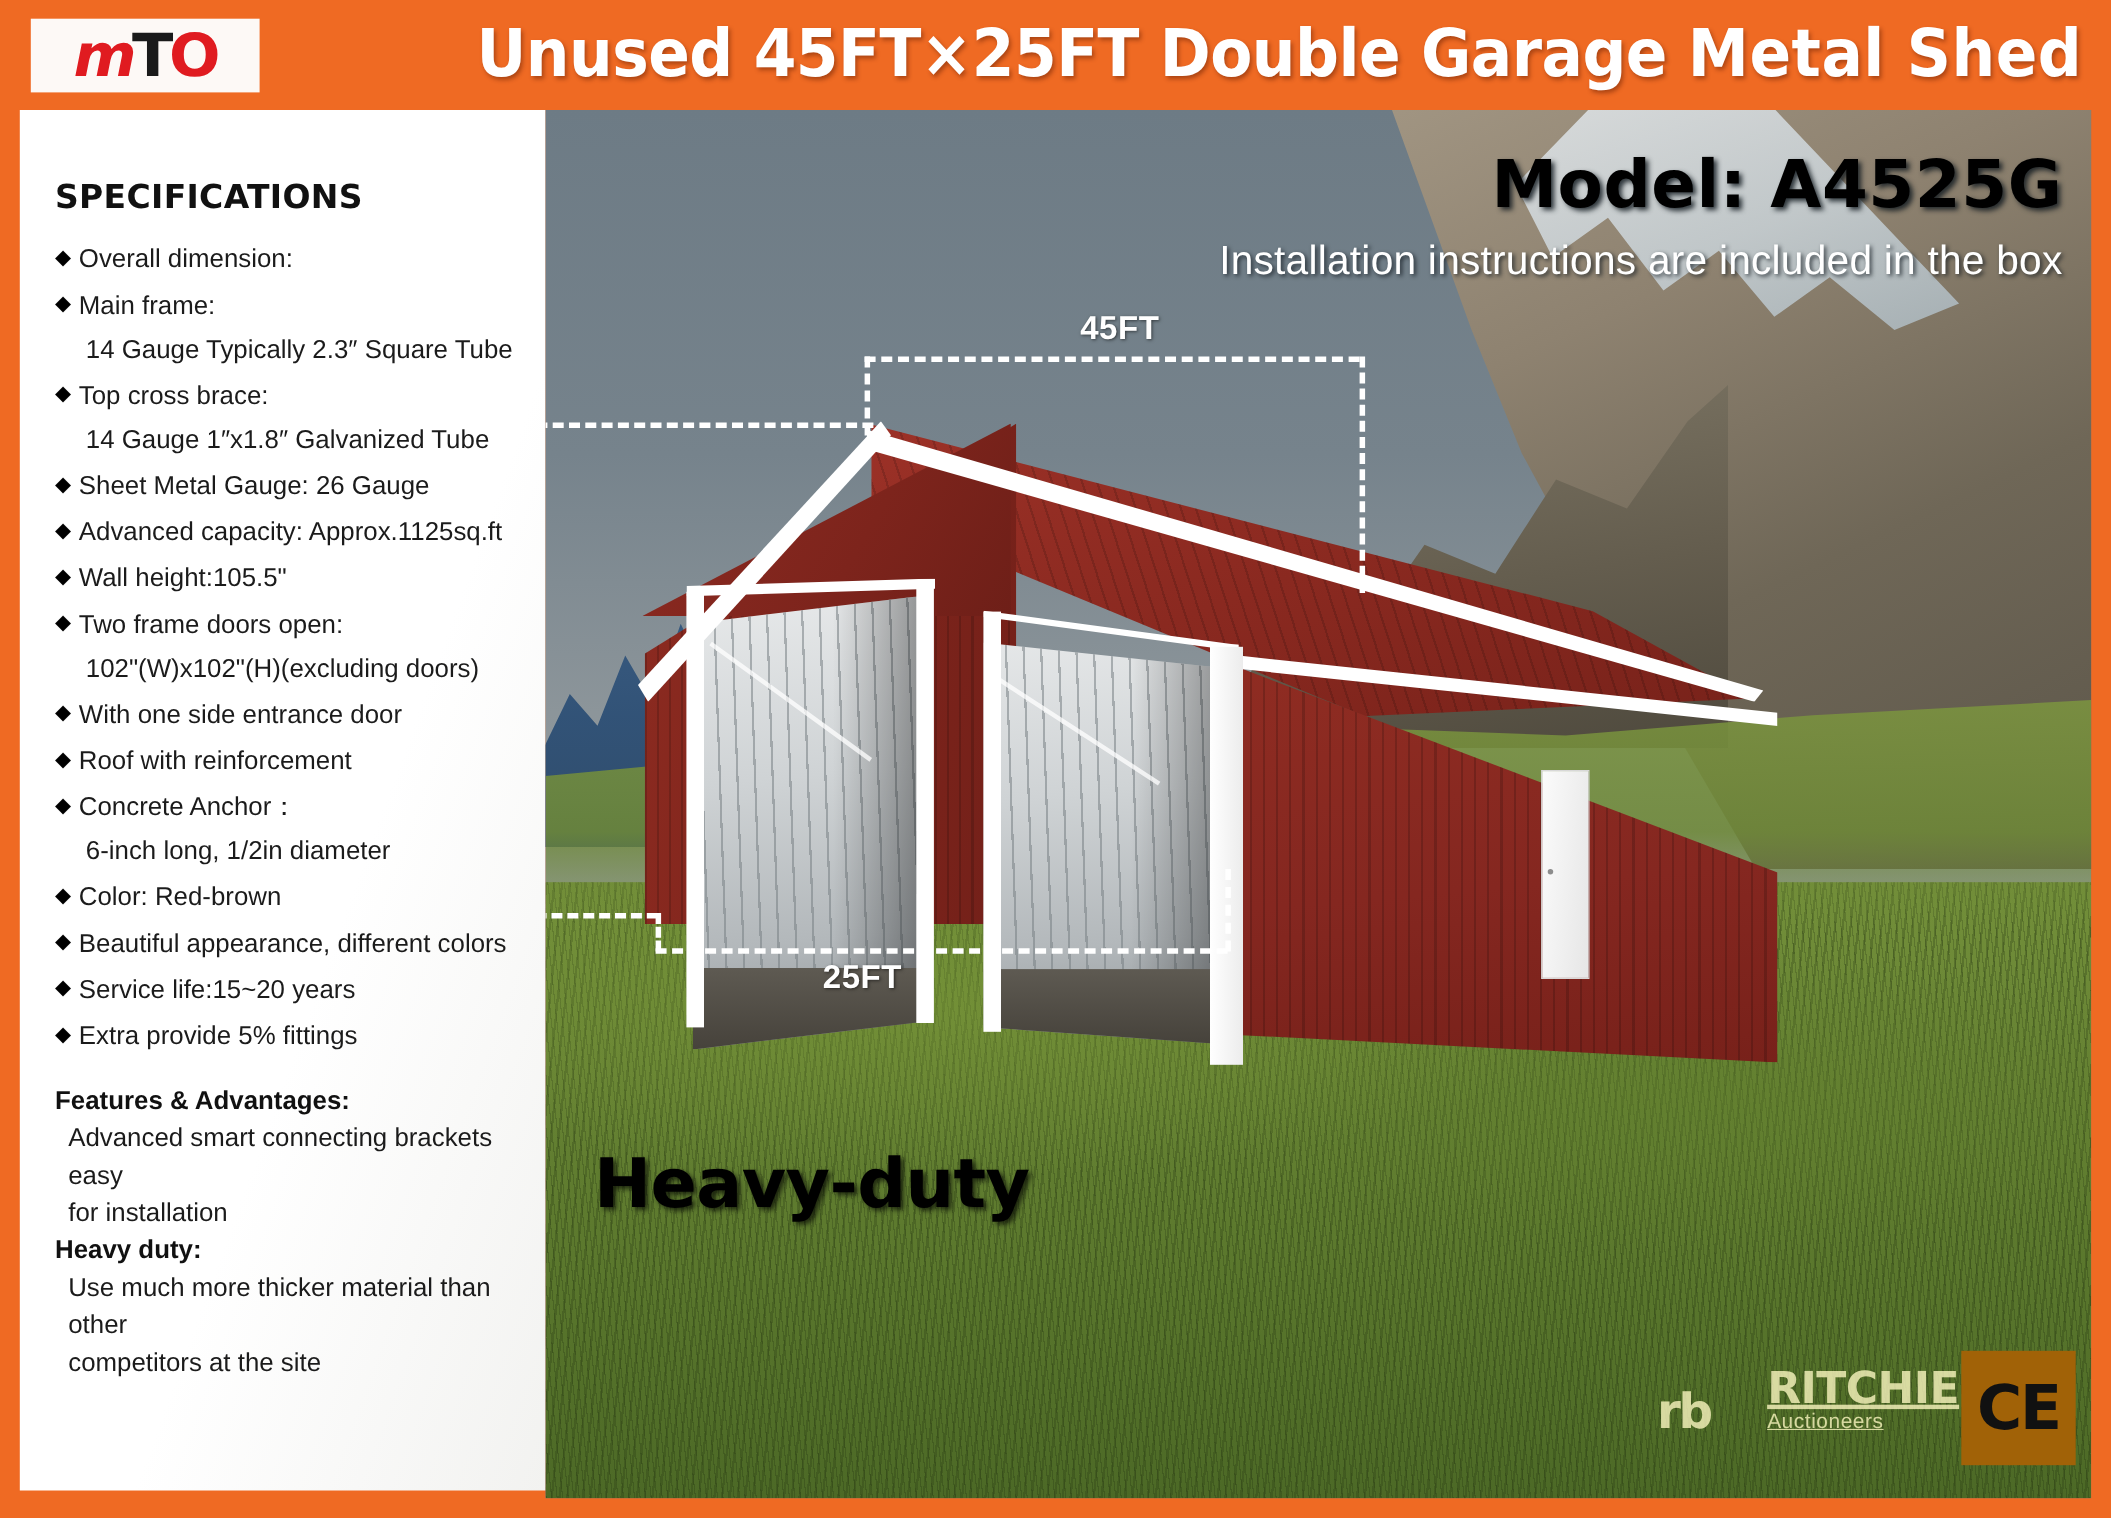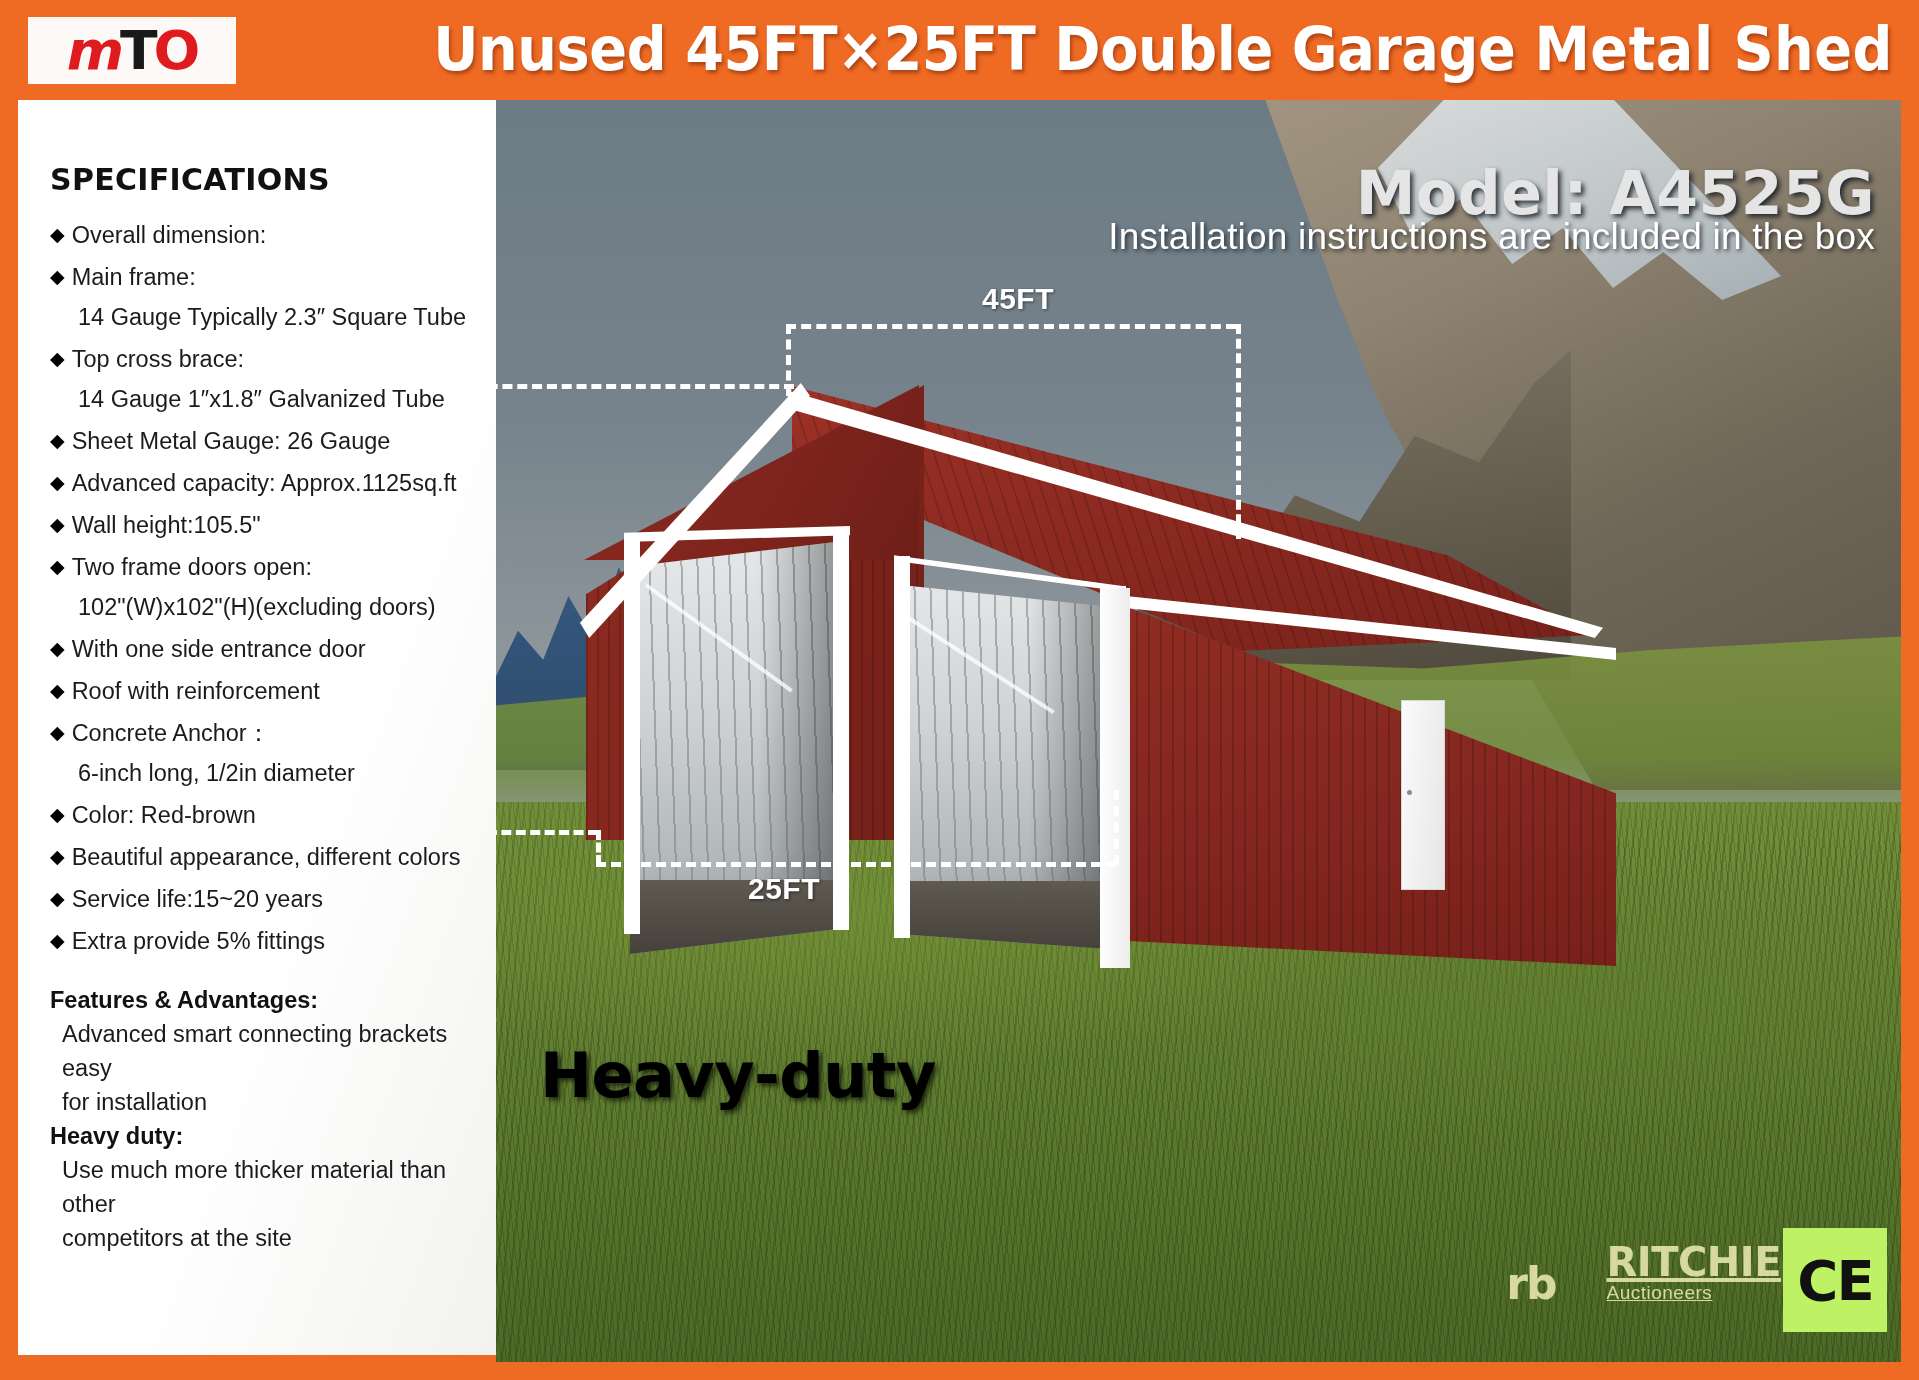--- a/index.html
+++ b/index.html
@@ -344,29 +344,28 @@
     font-weight: 600;
     letter-spacing: .5px;
     text-shadow: 1px 1px 3px rgba(0,0,0,.55);
     white-space: nowrap;
   }
 
   
   #model-text {
     position: absolute;
     right: 26px; top: 34px;
-    color: #e5e5e5;
+    color: #000000;
     font-family: "DejaVu Sans", sans-serif;
     font-weight: bold;
     font-size: 60px;
     line-height: 68px;
     letter-spacing: 0.5px;
     text-shadow: 3px 3px 5px rgba(20,28,34,.85);
     white-space: nowrap;
-    margin-top: 25px;
   }
   #install-text {
     position: absolute;
     right: 26px; top: 115px;
     color: #ffffff;
     font-family: "Liberation Sans", sans-serif;
     font-size: 37px;
     line-height: 44px;
     letter-spacing: .2px;
     text-shadow: 2px 2px 4px rgba(20,28,34,.8);
@@ -413,21 +412,21 @@
   #rb-auctioneers {
     font-family: "Liberation Sans", sans-serif;
     font-size: 19px;
     line-height: 22px;
     letter-spacing: .5px;
   }
   #ce-box {
     position: absolute;
     right: 14px; bottom: 30px;
     width: 104px; height: 104px;
-    background: #bef264;
+    background: #a16207;
     display: flex; align-items: center; justify-content: center;
   }
   #ce-mark {
     font-family: "DejaVu Sans", sans-serif;
     font-weight: bold;
     font-size: 56px;
     color: #111;
     letter-spacing: -2px;
   }
 </style>

